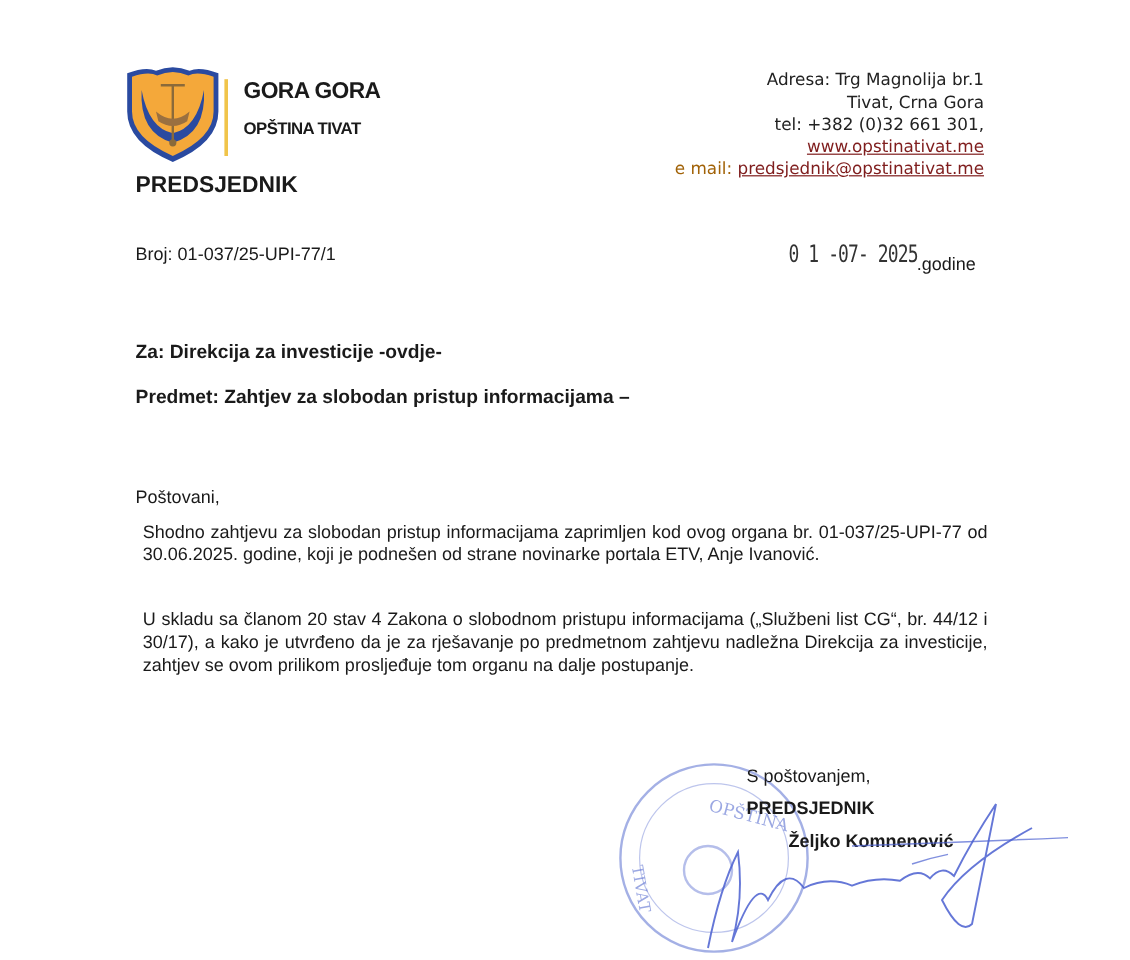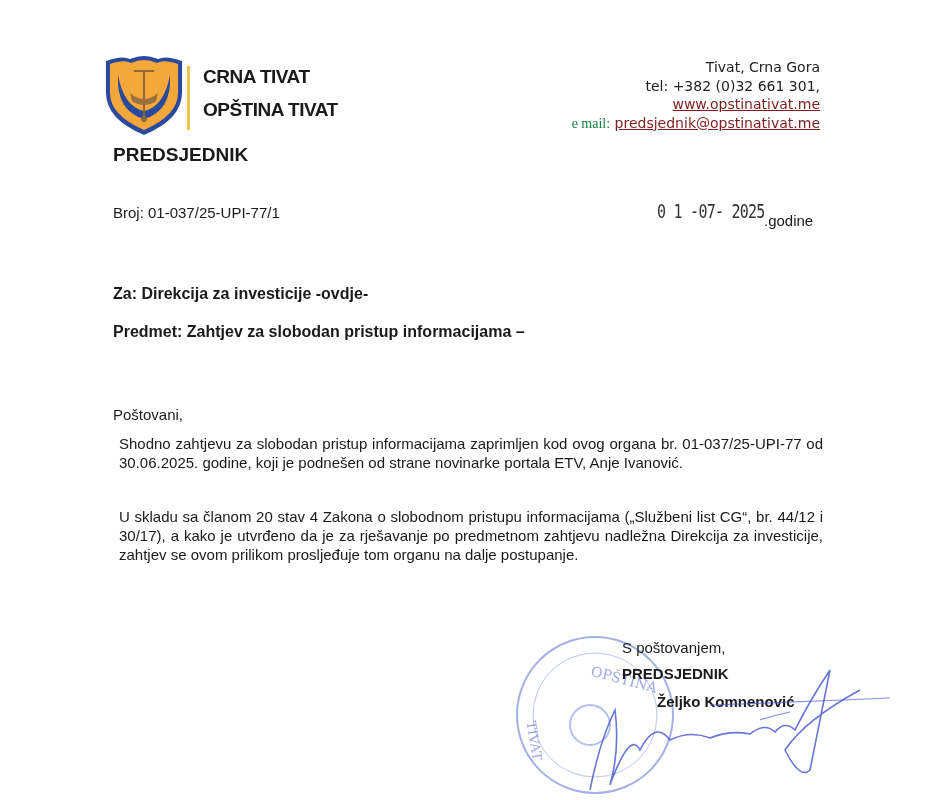--- a/index.html
+++ b/index.html
@@ -2,26 +2,26 @@
 <html><head>
 <meta charset="utf-8">
 <style>
   html, body { margin:0; padding:0; background:#ffffff; }
   body { width:942px; height:800px; position:relative; overflow:hidden;
          font-family:"Liberation Sans", sans-serif; color:#1a1a1a; }
   .abs { position:absolute; }
   .logo { left:100px; top:53px; width:88px; height:84px; }
   .vline { left:187px; top:66px; width:3px; height:64px; background:#f0c44a; }
   .brand1 { left:203px; top:66px; font-size:19px; font-weight:bold; letter-spacing:-0.5px; }
-  .brand2 { left:203px; top:99px; font-size:19px; font-weight:bold; letter-spacing:-0.5px;text-align:right; }
+  .brand2 { left:203px; top:99px; font-size:14px; font-weight:bold; letter-spacing:-0.5px;text-align:right; }
   .pred { left:113px; top:144px; font-size:19px; font-weight:bold; }
   .addr { right:122px; top:58px; text-align:right; font-size:14px; line-height:18.5px;
           font-family:"DejaVu Sans", sans-serif; color:#222; }
   .addr a { color:#7f1d1d; text-decoration:underline; }
-  .addr .lbl { color:#15803d;font-family:Liberation Serif, serif; }
+  .addr .lbl { color:#a16207; }
   .broj { left:113px; top:204px; font-size:15px;text-align:center; }
   .date { left:657px; top:199px; font-size:20px; font-family:"DejaVu Sans Mono", monospace;
           color:#333; letter-spacing:-1px; transform:scaleX(0.75); transform-origin:left; }
   .godine { left:764px; top:212px; font-size:15px; }
   .za { left:113px; top:285px; font-size:16px; font-weight:bold; }
   .predmet { left:113px; top:323px; font-size:16px; font-weight:bold; }
   .salut { left:113px; top:406px; font-size:15px; }
   .para { left:119px; width:704px; font-size:15px; line-height:19px; text-align:justify; }
   .p1 { top:434px; }
   .p2 { top:507px; }
@@ -37,25 +37,26 @@
 <svg class="abs logo" viewBox="0 0 88 84">
   <path d="M6 8 Q22 2 30 6 Q44 0 58 6 Q66 2 82 8 L82 40 Q82 66 44 82 Q6 66 6 40 Z" fill="#2a4aa0"></path>
   <path d="M10 11 Q24 6 31 10 Q44 4 57 10 Q64 6 78 11 L78 40 Q78 62 44 77 Q10 62 10 40 Z" fill="#f4a83a"></path>
   <path d="M18 22 Q16 58 44 66 Q72 58 70 22 Q64 54 44 58 Q24 54 18 22 Z" fill="#2a4aa0"></path>
   <line x1="44" y1="18" x2="44" y2="64" stroke="#8a6a3a" stroke-width="2"></line>
   <line x1="34" y1="18" x2="54" y2="18" stroke="#8a6a3a" stroke-width="2"></line>
   <path d="M30 40 Q44 52 58 40 L56 48 Q44 56 32 48 Z" fill="#9a7040"></path>
   <circle cx="44" cy="66" r="3" fill="#8a6a3a"></circle>
 </svg>
 <div class="abs vline"></div>
-<div class="abs brand1">CRNA TIVAT</div>
+<div class="abs brand1">GORA GORA</div>
 <div class="abs brand2">OPŠTINA TIVAT</div>
 <div class="abs pred">PREDSJEDNIK</div>
 
 <div class="abs addr">
+  <div>Adresa: Trg Magnolija br.1</div>
   <div>Tivat, Crna Gora</div>
   <div>tel: +382 (0)32 661 301,</div>
   <div><a>www.opstinativat.me</a></div>
   <div><span class="lbl">e mail:</span> <a>predsjednik@opstinativat.me</a></div>
 </div>
 
 <div class="abs broj">Broj: 01-037/25-UPI-77/1</div>
 <div class="abs date">0 1 -07- 2025</div>
 <div class="abs godine">.godine</div>
 

